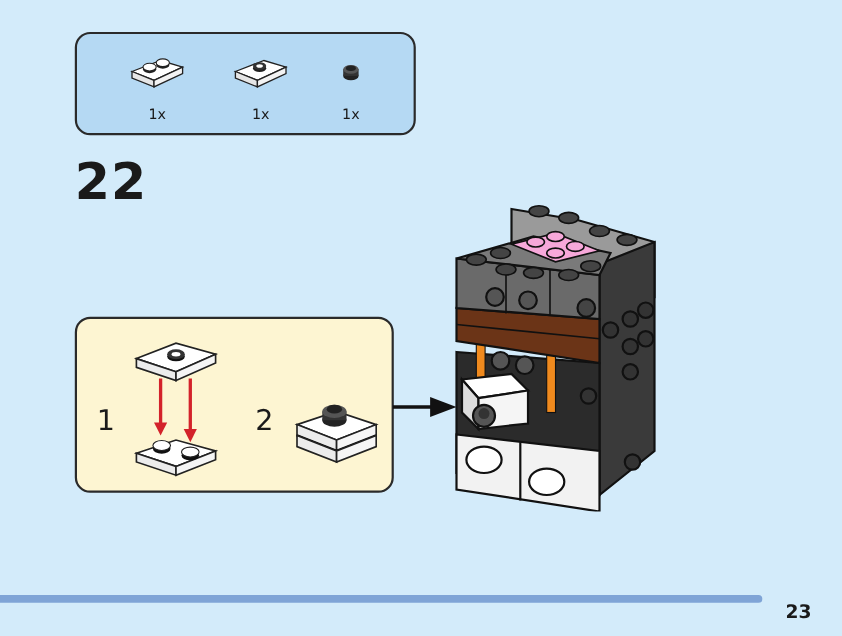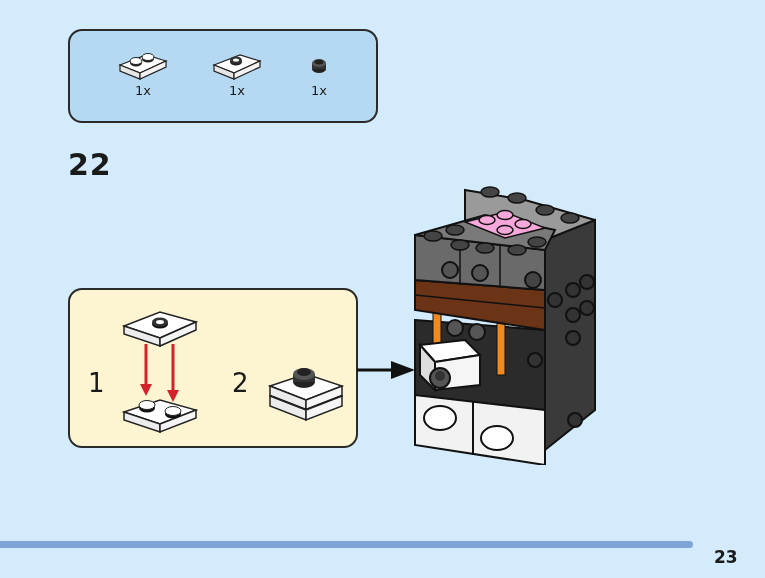--- a/index.html
+++ b/index.html
@@ -9,23 +9,23 @@
       font-family: "DejaVu Sans", sans-serif;
       color: #1a1a1a;
     }
     .parts-box {
       position: absolute; left: 68px; top: 29px; width: 310px; height: 94px;
       background: #b5d9f3; border: 2px solid #2a2a2a; border-radius: 14px;
       box-sizing: border-box;
     }
     .part { position: absolute; width: 70px; text-align: center; }
     .part svg { display: block; margin: 0 auto; }
-    .part-qty { font-size: 13px; margin-top: 2px; }
+    .part-qty { font-size: 13px; margin-top: 16px; }
     .step-number {
-      position: absolute; left: 68px; top: 140px; font-size: 30px; font-weight: bold;
+      position: absolute; left: 68px; top: 140px; font-size: 46px; font-weight: bold;
       letter-spacing: 1px; line-height: 50px;
     }
     .sub-box {
       position: absolute; left: 68px; top: 288px; width: 290px; height: 160px;
       background: #fdf5d2; border: 2px solid #2a2a2a; border-radius: 14px;
       box-sizing: border-box;
     }
     .sub-label { position: absolute; font-size: 26px; }
     .arrow { position: absolute; left: 357px; top: 360px; }
     .model { position: absolute; left: 405px; top: 180px; }

